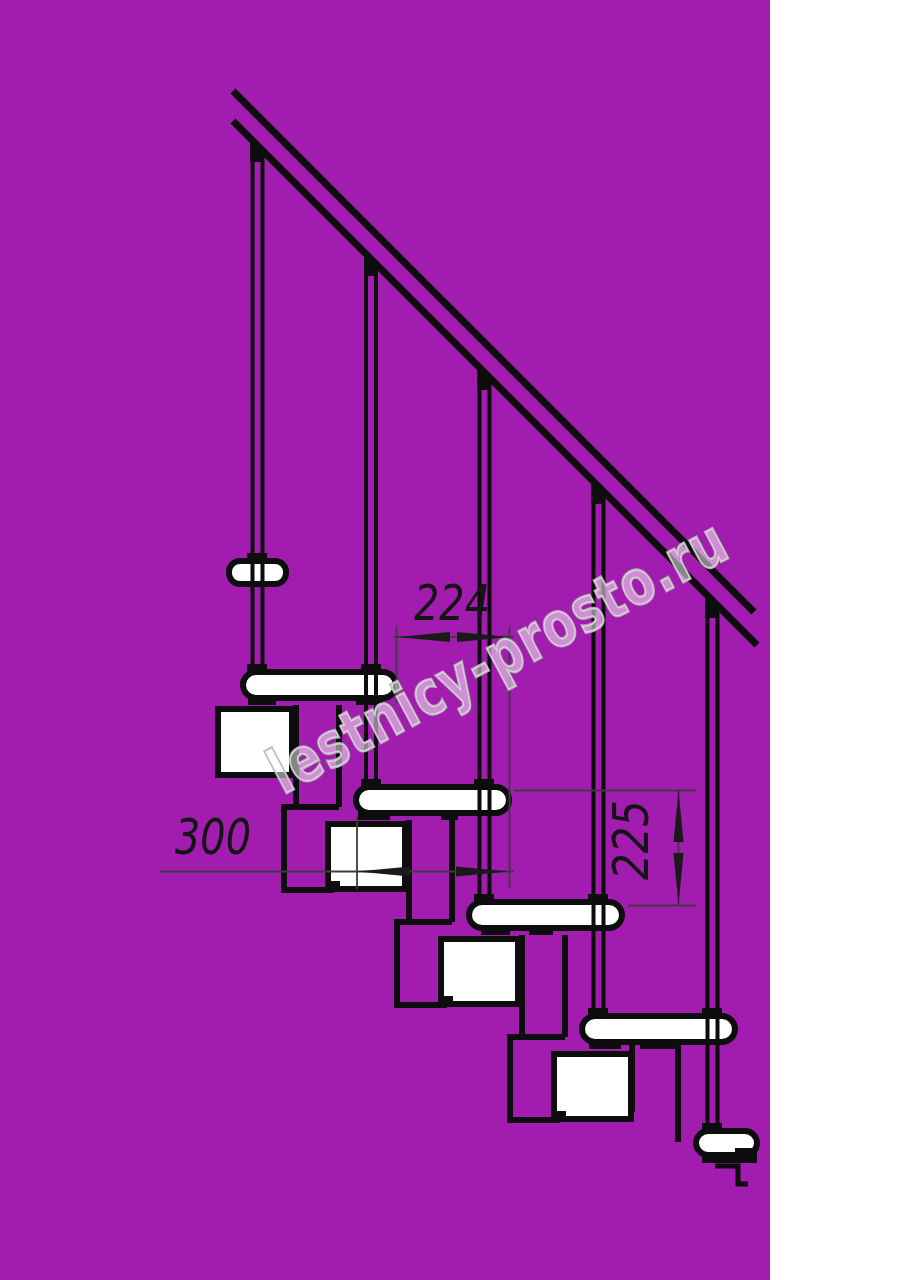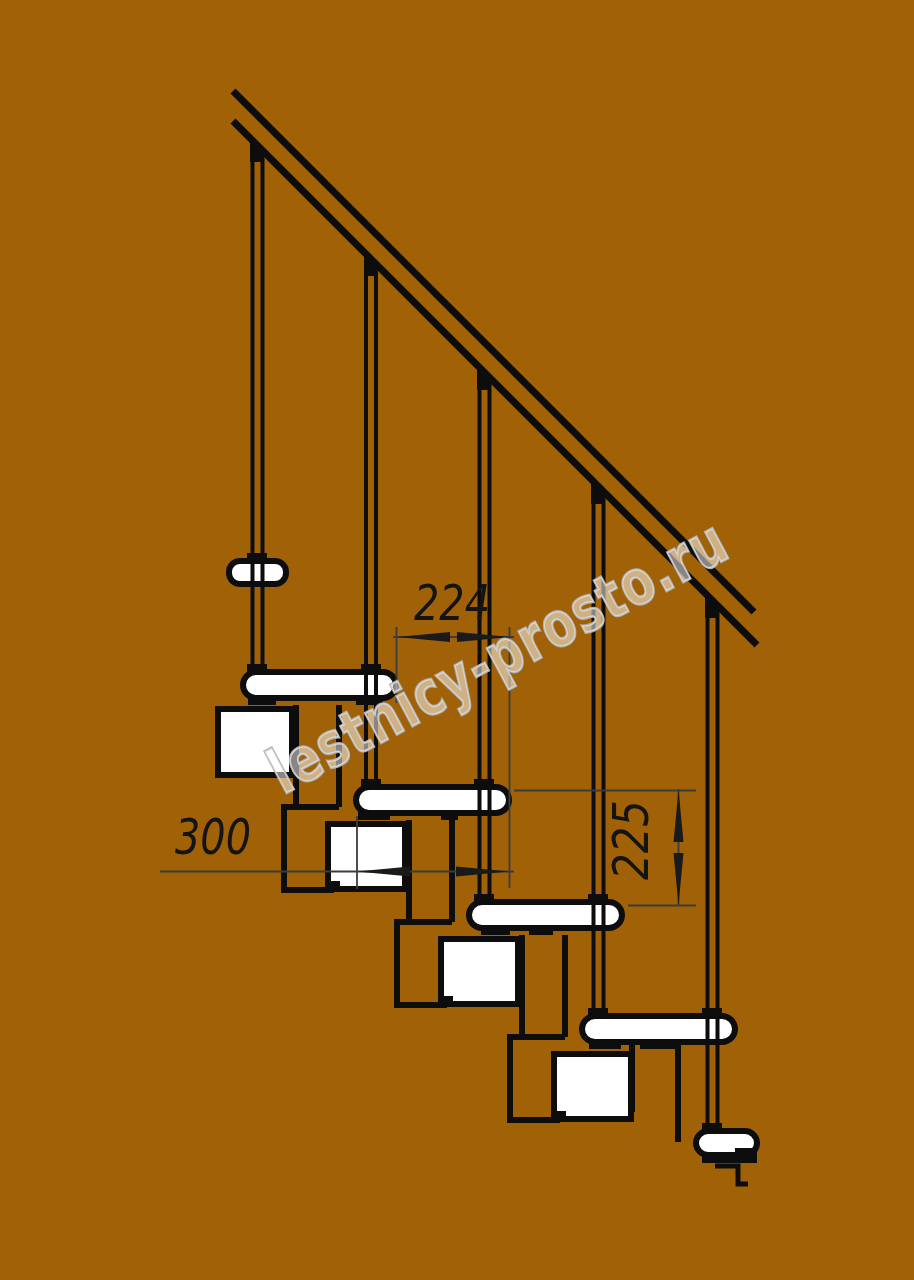--- a/index.html
+++ b/index.html
@@ -1,19 +1,19 @@
 <!DOCTYPE html>
 <html><head>
 <meta charset="utf-8">
 <style>
   html,body{margin:0;padding:0;background:#fff;}
   .sheet{
     position:relative;
-    width:914px;height:1280px;
-    background:#a16207;
+    width:770px;height:1280px;
+    background:#a21caf;
     overflow:hidden;
     font-family:"DejaVu Sans","Liberation Sans",sans-serif;
   }
   svg{display:block;}
   .struct{stroke:#0d0d0d;stroke-width:6;fill:none;stroke-linecap:butt;}
   .struct-thin{stroke:#0d0d0d;stroke-width:4;fill:none;}
   .rail{stroke:#0d0d0d;stroke-width:7;fill:none;}
   .whitepart{fill:#ffffff;stroke:#0d0d0d;stroke-width:6;}
   .blackpart{fill:#0d0d0d;stroke:none;}
   .dimline{stroke:#3c3c3c;stroke-width:1.8;fill:none;}

